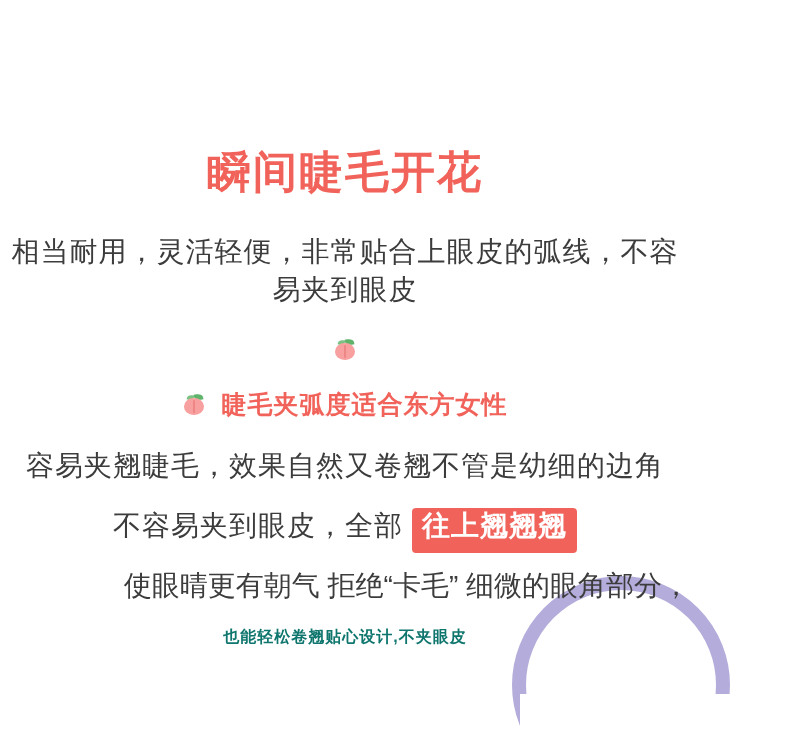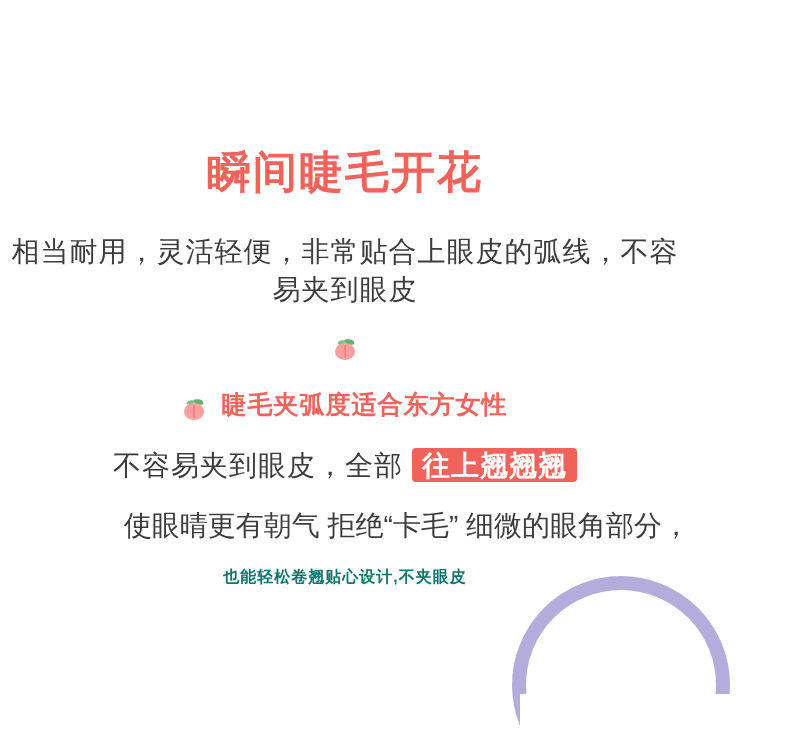--- a/index.html
+++ b/index.html
@@ -70,21 +70,21 @@
     margin-bottom: 18px;
   }
 
   .subhead {
     font-size: 25px;
     font-weight: bold;
     color: #f1635a;
     margin: 20px 0 26px 0;
     letter-spacing: 1px;
     display: flex;
-    align-items: flex-end;
+    align-items: center;
     justify-content: center;
     gap: 17px;
   }
 
   .peach {
     position: relative;
     display: inline-block;
     width: 22px;
     height: 22px;
     vertical-align: -3px;
@@ -124,21 +124,21 @@
     width: 7px;
     height: 5px;
     background: #7cc183;
     border-radius: 70% 0 70% 0;
     transform: rotate(10deg);
   }
 
   .highlight {
     background: #f1635a;
     color: #ffffff;
-    padding: 2px 10px 1px 10px;
+    padding: 2px 10px 12px 10px;
     border-radius: 4px;
     font-weight: bold;
     letter-spacing: 1px;
   }
 
   .accent-line {
     color: #0f766e;
     font-size: 16px;
     font-weight: bold;
     letter-spacing: 1px;
@@ -173,20 +173,21 @@
     <div class="subhead">
       <span class="peach">
         <span class="leaf2"></span>
           <span class="leaf"></span>
           <span class="body"></span>
           <span class="cleft"></span>
       </span>
       <span>睫毛夹弧度适合东方女性</span>
     </div>
 
+    <p class="line">容易夹翘睫毛，效果自然又卷翘不管是幼细的边角</p>
 
     <p class="line">
       <span>不容易夹到眼皮，全部</span>
       <span class="highlight">往上翘翘翘</span>
     </p>
 
     <p class="line quote">使眼晴更有朝气 拒绝“卡毛” 细微的眼角部分，</p>
 
     <p class="accent-line">也能轻松卷翘贴心设计,不夹眼皮</p>
 

